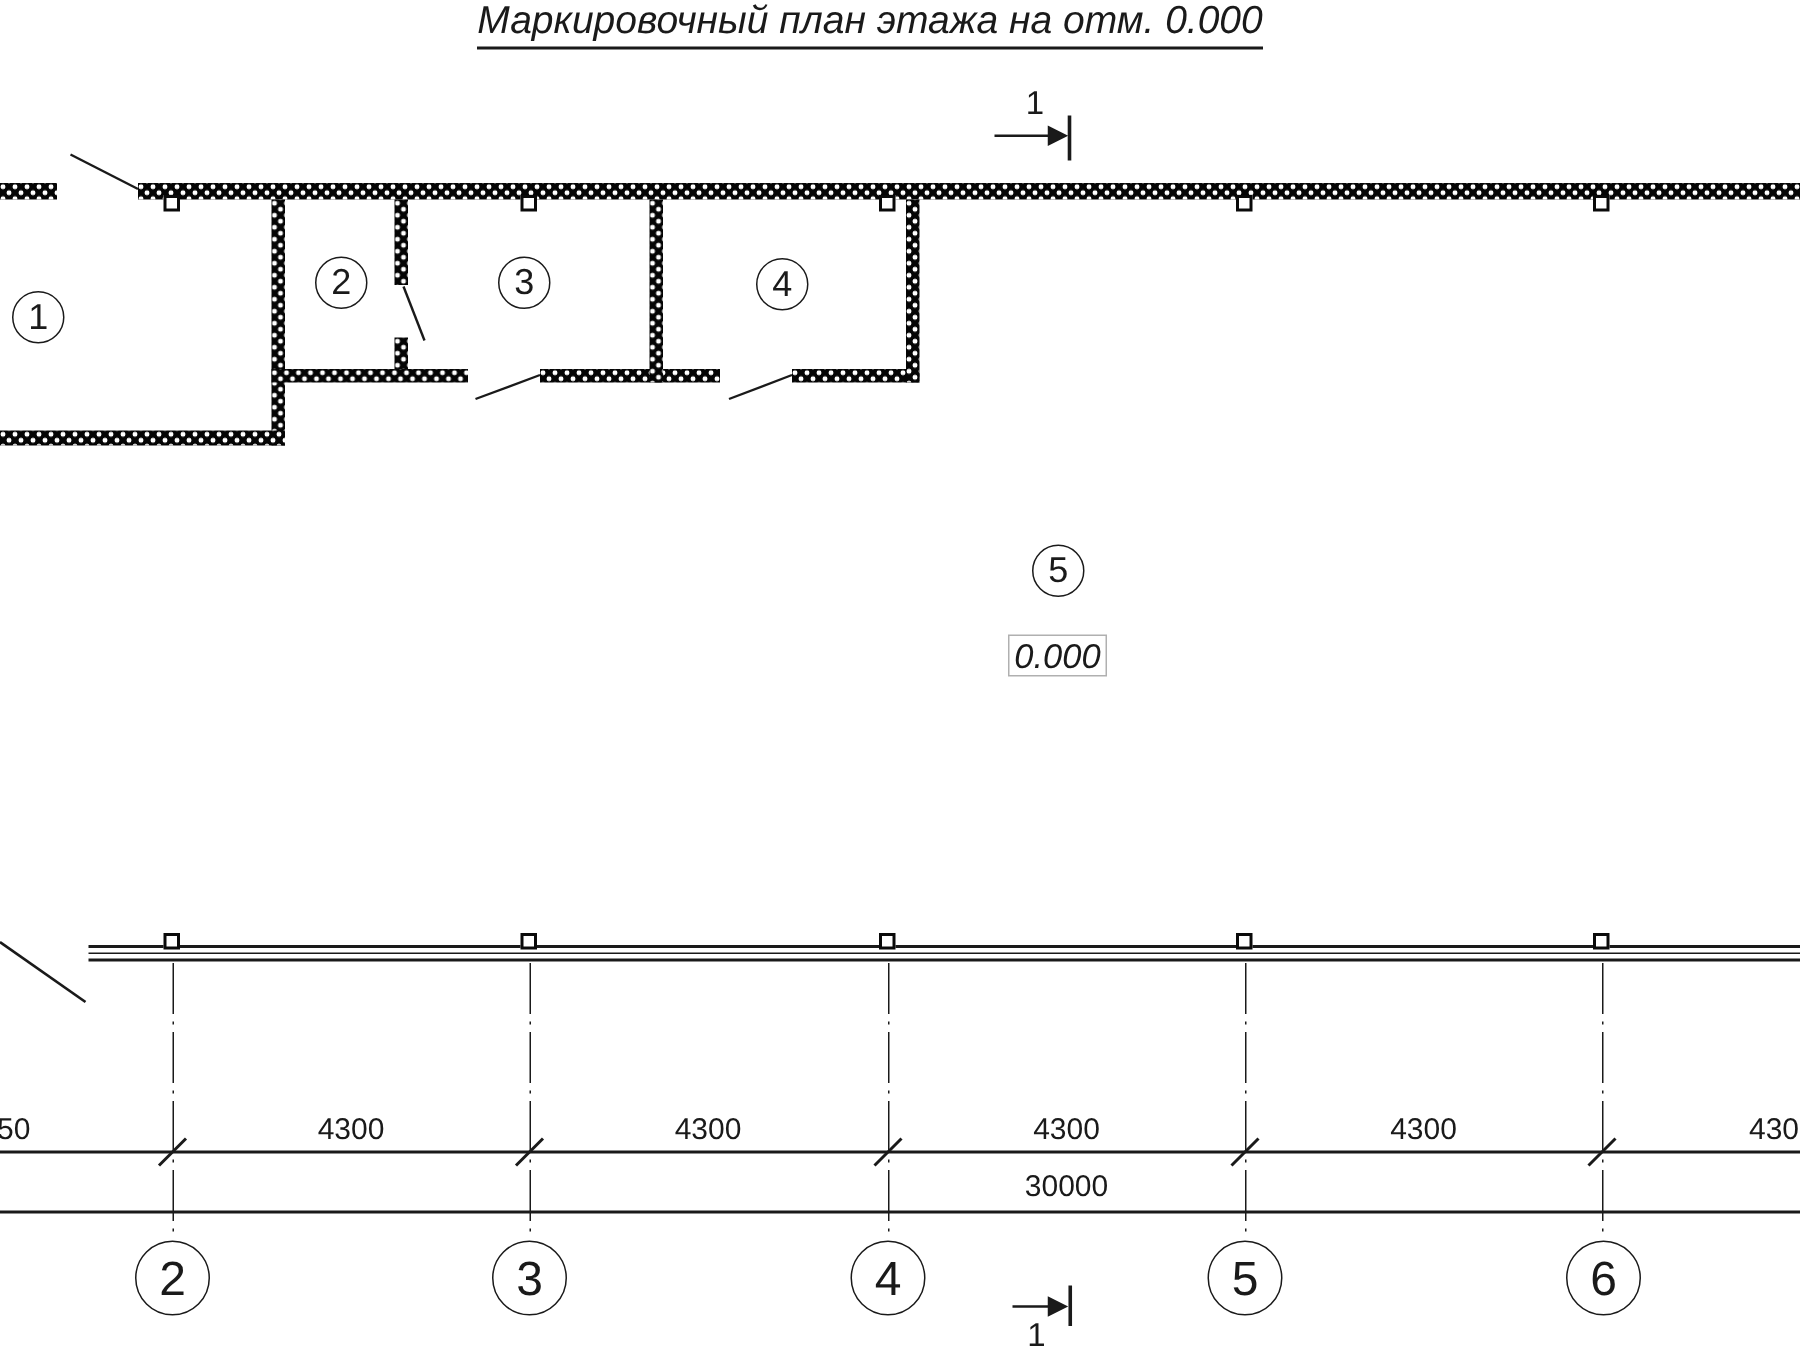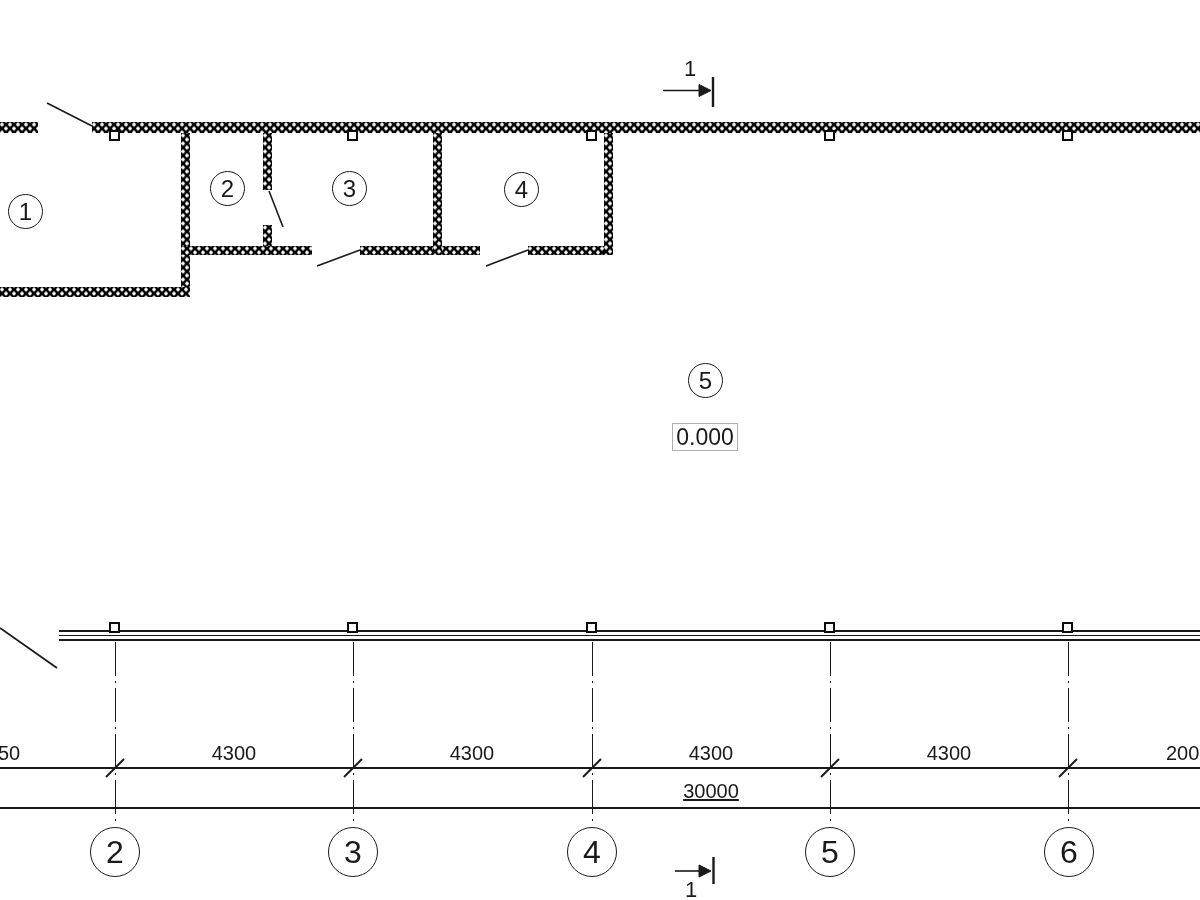--- a/index.html
+++ b/index.html
@@ -39,33 +39,36 @@
   .centered{transform:translateX(-50%);text-align:center;}
   .thin-line{position:absolute;background:#1a1a1a;}
   #title{
     position:absolute;left:300px;top:0;width:560px;text-align:center;
     font-size:26px;font-style:italic;line-height:26px;
   }
   #title span{border-bottom:2px solid #1a1a1a;padding-bottom:3px;}
   #elevation-box{
     position:absolute;left:672px;top:423px;width:66px;height:28px;
     box-sizing:border-box;border:1px solid #b0b0b0;background:#fff;
-    text-align:center;font-size:23px;line-height:27px;
+    text-align:center;font-size:23px;line-height:27px;font-style:italic;
   }
   .section-label{
     position:absolute;font-size:22px;line-height:22px;width:30px;text-align:center;
   }
   svg.overlay{position:absolute;left:0;top:0;}
   svg.overlay line, svg.overlay polygon{stroke:#1a1a1a;}
 </style>
 </head>
 <body>
 
 <div id="canvas">
 
+  <div id="title">
+    <span>Маркировочный план этажа на отм. 0.000</span>
+  </div>
 
   <div class="wall" style="left:0;top:122px;width:38px;height:11px;"></div>
   <div class="wall" style="left:92px;top:122px;width:1108px;height:11px;"></div>
   <div class="wall" style="left:181px;top:133px;width:9px;height:164px;"></div>
   <div class="wall" style="left:0;top:287px;width:190px;height:10px;"></div>
   <div class="wall" style="left:263px;top:133px;width:9px;height:57px;"></div>
   <div class="wall" style="left:263px;top:225px;width:9px;height:22px;"></div>
   <div class="wall" style="left:181px;top:246px;width:131px;height:9px;"></div>
   <div class="wall" style="left:360px;top:246px;width:120px;height:9px;"></div>
   <div class="wall" style="left:433px;top:133px;width:9px;height:122px;"></div>
@@ -112,22 +115,22 @@
   <div class="post" style="left:1062px;top:622px;"></div>
 
   <div class="thin-line" style="left:0;top:767px;width:1200px;height:2px;"></div>
   <div class="thin-line" style="left:0;top:807px;width:1200px;height:2px;"></div>
 
   <div class="dim-label" style="left:-2px;top:743px;">50</div>
   <div class="dim-label centered" style="left:234px;top:743px;">4300</div>
   <div class="dim-label centered" style="left:472px;top:743px;">4300</div>
   <div class="dim-label centered" style="left:711px;top:743px;">4300</div>
   <div class="dim-label centered" style="left:949px;top:743px;">4300</div>
-  <div class="dim-label" style="left:1166px;top:743px;">200</div>
-  <div class="dim-label centered" style="left:711px;top:781px;text-decoration:underline;">30000</div>
+  <div class="dim-label" style="left:1166px;top:743px;">430</div>
+  <div class="dim-label centered" style="left:711px;top:781px;">30000</div>
 
   <div class="grid-circle" style="left:90px;top:827px;">
       <span>2</span>
     </div>
   <div class="grid-circle" style="left:328px;top:827px;">
       <span>3</span>
     </div>
   <div class="grid-circle" style="left:567px;top:827px;">
       <span>4</span>
     </div>

